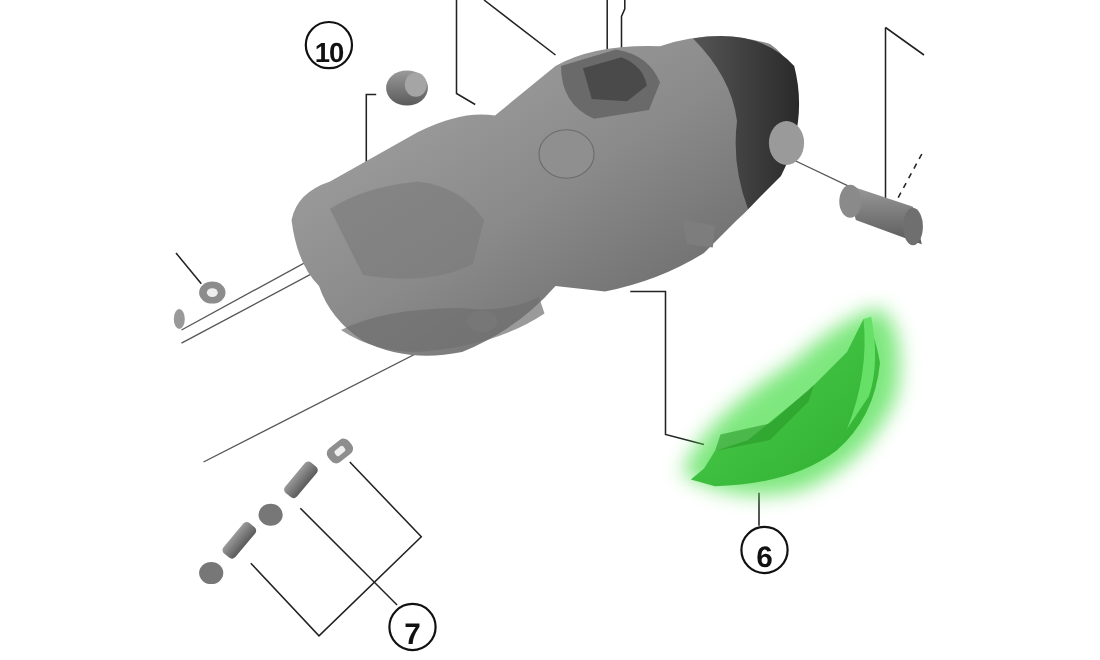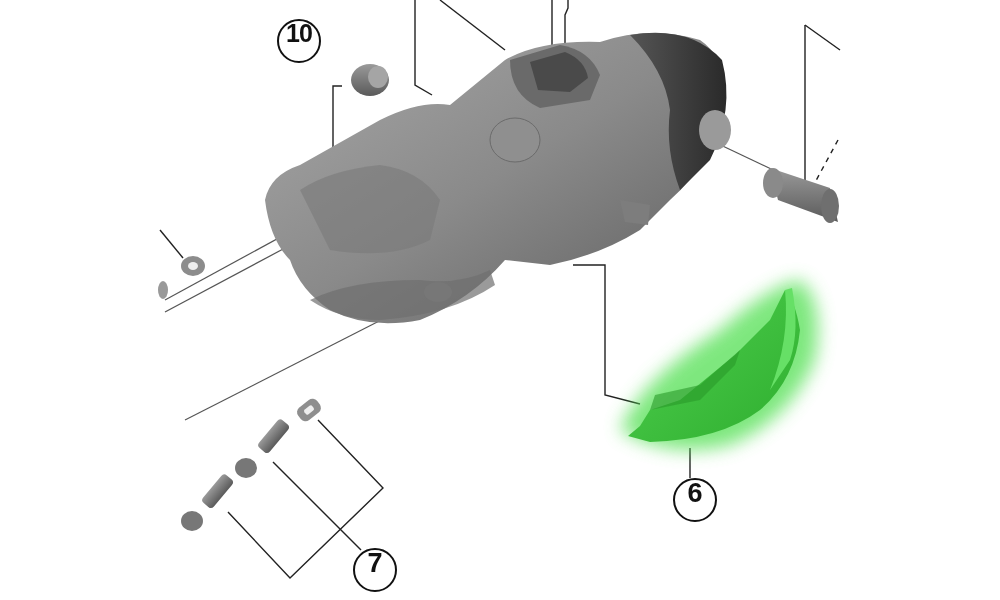--- a/index.html
+++ b/index.html
@@ -1,19 +1,19 @@
 <!DOCTYPE html>
 <html><head>
 <meta charset="utf-8">
 <style>
   html, body { margin:0; padding:0; background:#ffffff; }
   body { width:1000px; height:600px; overflow:hidden; position:relative; font-family:"Liberation Sans", sans-serif; }
   #stage { position:absolute; left:0; top:0; width:1000px; height:600px; }
   .callout { position:absolute; border:2px solid #111; border-radius:50%; background:#fff;
-             display:flex; align-items:flex-start; justify-content:center;
+             display:flex; align-items:flex-end; justify-content:center;
              font-family:"Liberation Sans", sans-serif; font-weight:bold; color:#111; }
   .callout span { display:block; line-height:1; }
   #c10 { left:277px; top:19px; width:40px; height:40px; font-size:25px; letter-spacing:-1px; }
   #c6  { left:673px; top:478px; width:40px; height:40px; font-size:27px; }
   #c7  { left:353px; top:548px; width:40px; height:40px; font-size:27px; }
 </style>
 </head>
 <body>
 
 <div id="stage">

